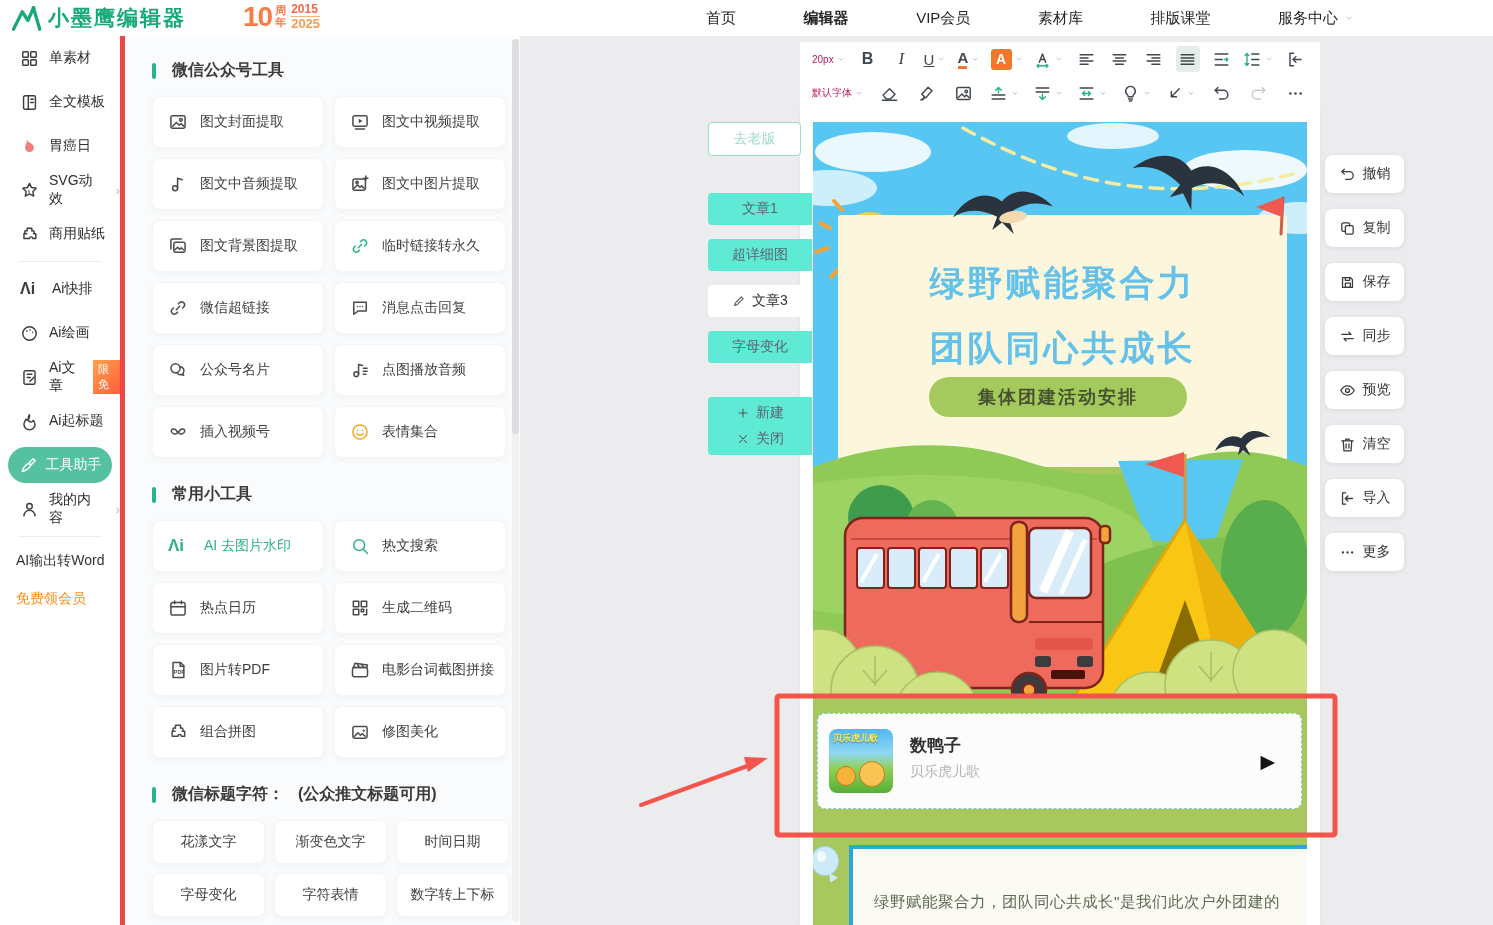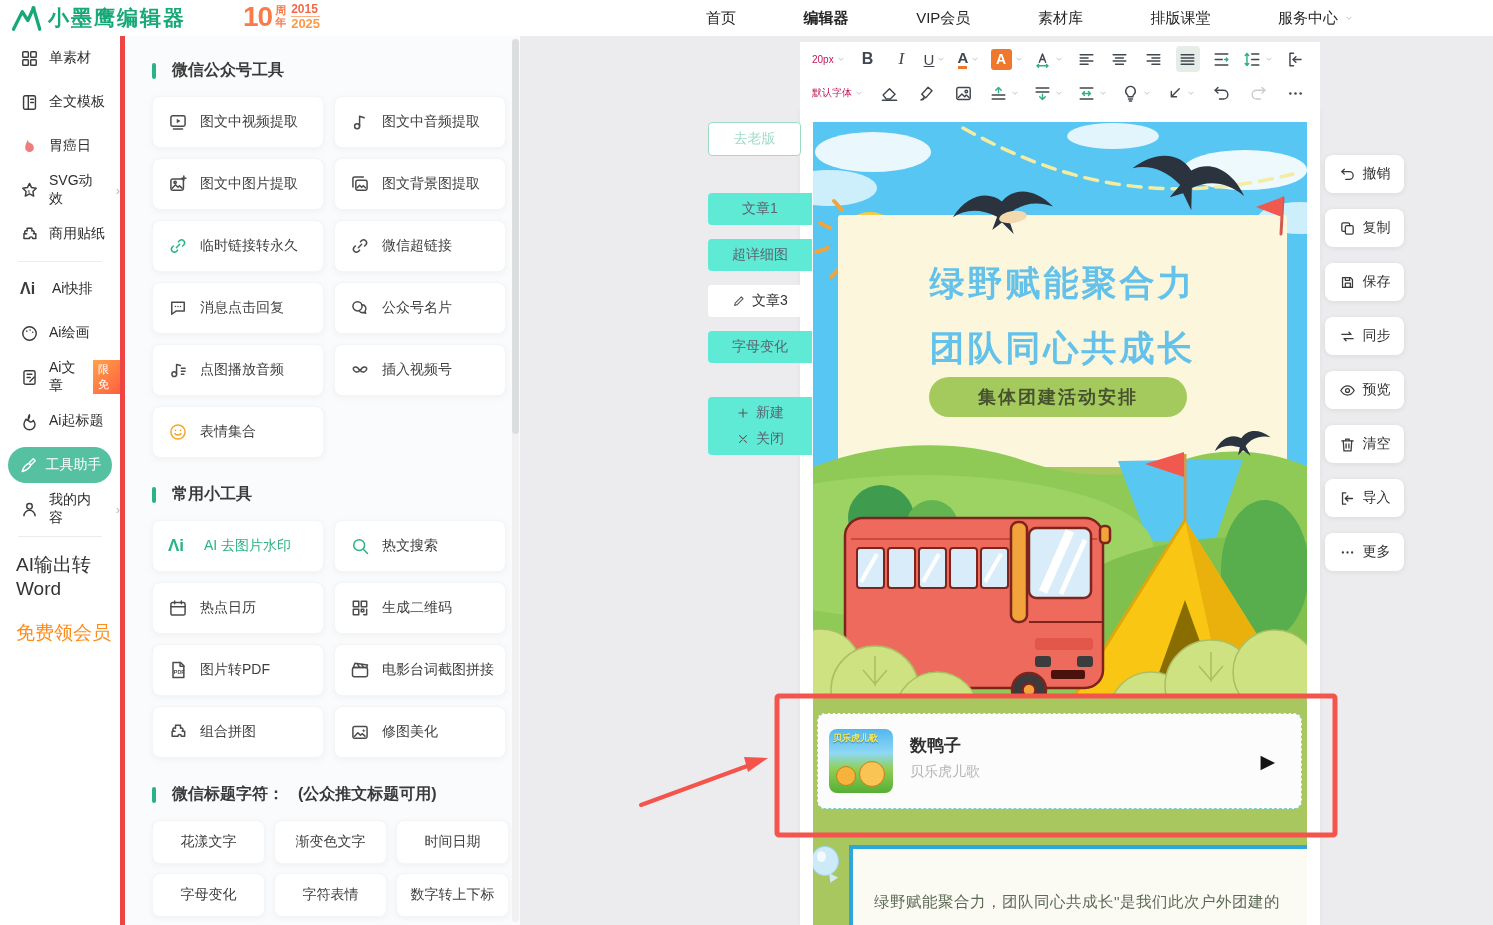--- a/index.html
+++ b/index.html
@@ -33,21 +33,21 @@
   
   .sidebar { position:absolute; left:0; top:36px; width:125px; height:889px; background:#fff; z-index:20; border-right:5px solid #ef4444; }
   .side-item { height:44px; display:flex; align-items:center; padding-left:20px; gap:10px; font-size:14px; color:#2d2d2d; }
   .side-item .ic { color:#3c3c3c; }
   .side-arrow { color:#b9b9b9; font-size:13px; margin-left:2px; }
   .side-divider { border-top:1px solid #ededed; margin:5px 18px; }
   .side-pill { margin:4px 8px; height:36px; border-radius:18px; background:#56c1a1; color:#fff; display:flex; align-items:center; justify-content:center; gap:8px; font-size:14px; }
   .side-pill .ic { color:#fff; }
   .badge-limited { background:linear-gradient(135deg,#ffa24a,#ff5f3d); color:#fff; font-size:11px; padding:2px 5px; border-radius:0; margin-left:3px; }
   .ai-mark { font-weight:700; font-size:16px; color:#3c3c3c; width:22px; }
-  .side-link { padding:10px 0 10px 16px; font-size:19px; color:#333; }
+  .side-link { padding:10px 0 10px 16px; font-size:14px; color:#333; }
   .side-link.orange { color:#ff8c1a; }
   .stomach-ic { color:#ee7d7d; }
 
   
   .tools { position:absolute; left:125px; top:36px; width:395px; height:889px; background:#fafbfc; z-index:15; overflow:hidden; }
   .tools-inner { padding:24px 0 0 27px; width:382px; }
   .sec-title { display:flex; align-items:center; font-size:16px; font-weight:700; color:#3a3a3a;gap:8px; }
   .sec-bar { width:4px; height:16px; background:#2bb287; border-radius:2px; margin-right:8px; }
   .sec-sub { margin-left:6px; font-weight:700; }
   .cardgrid { display:grid; grid-template-columns:172px 172px; gap:10px; margin:15px 0 26px; }
@@ -261,20 +261,30 @@
   <div class="side-link orange">免费领会员</div>
 </div>
 
 <div class="tools">
   <div class="tools-inner">
     <div class="sec-title">
       <span class="sec-bar"></span>
       <span>微信公众号工具</span>
     </div>
     <div class="cardgrid">
+      <div class="tcard">
+          <span class="ic20" data-icon="image">
+            <svg viewBox="0 0 24 24">
+              <rect x="3.5" y="4.5" width="17" height="15" rx="2"></rect>
+              <circle cx="15.5" cy="9.5" r="1.6"></circle>
+              <path d="M5.5 17l4.5-4.5 3.5 3.5 2-2 3.5 3"></path>
+            </svg>
+          </span>
+          <span>图文封面提取</span>
+        </div>
       <div class="tcard">
           <span class="ic20" data-icon="video">
             <svg viewBox="0 0 24 24">
               <rect x="3.5" y="4.5" width="17" height="12.5" rx="2"></rect>
               <path d="M10.5 8l4.5 2.8-4.5 2.8z" fill="currentColor" stroke="none"></path>
               <path d="M6.5 20.5h11"></path>
             </svg>
           </span>
           <span>图文中视频提取</span>
         </div>

